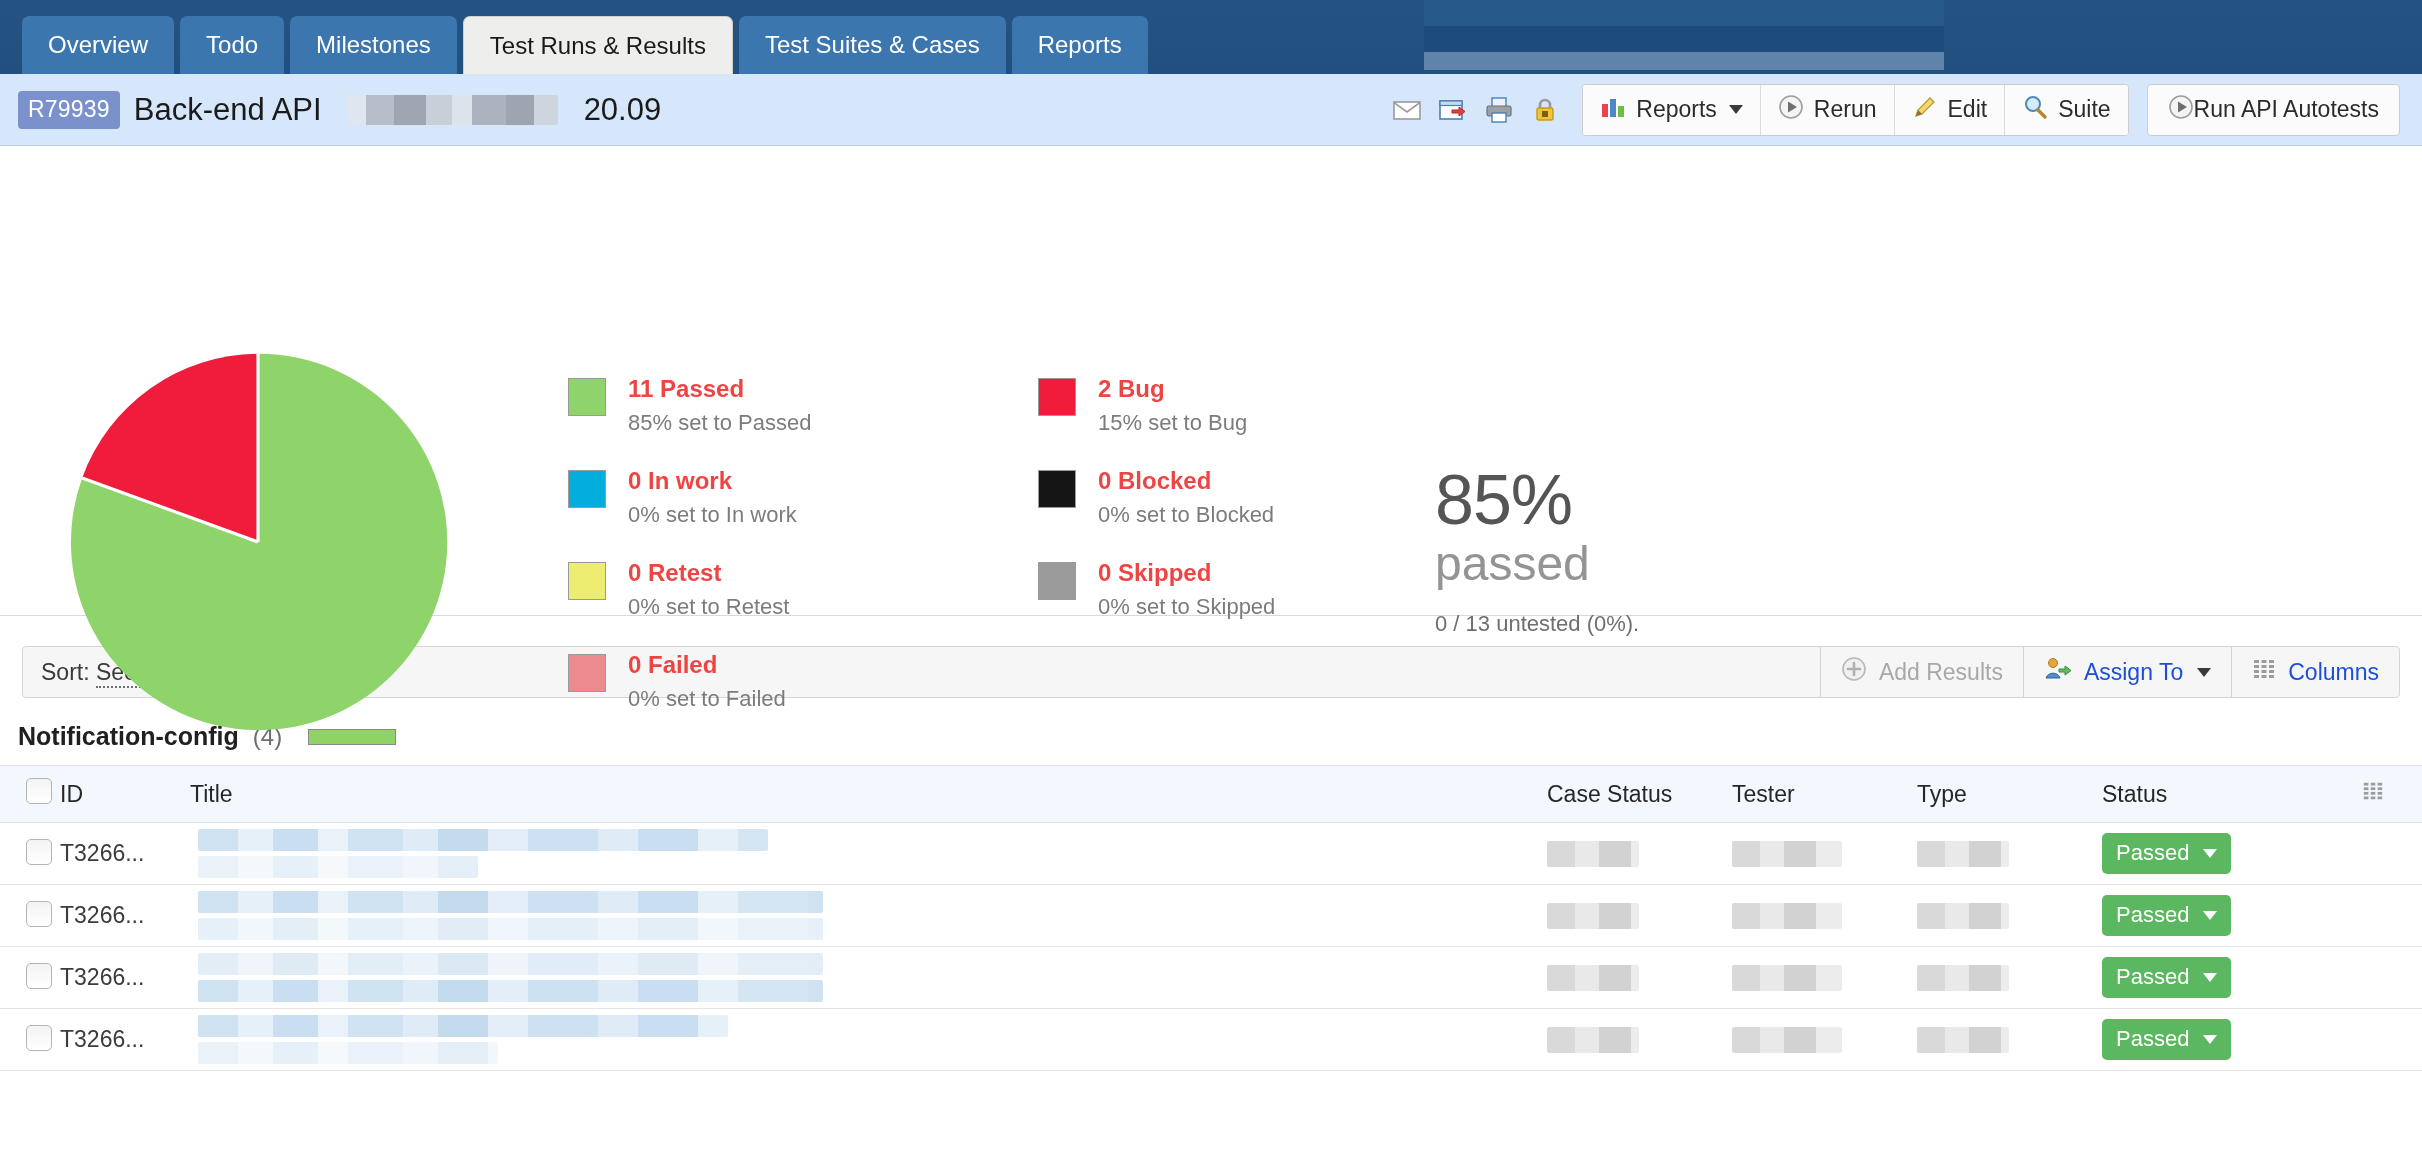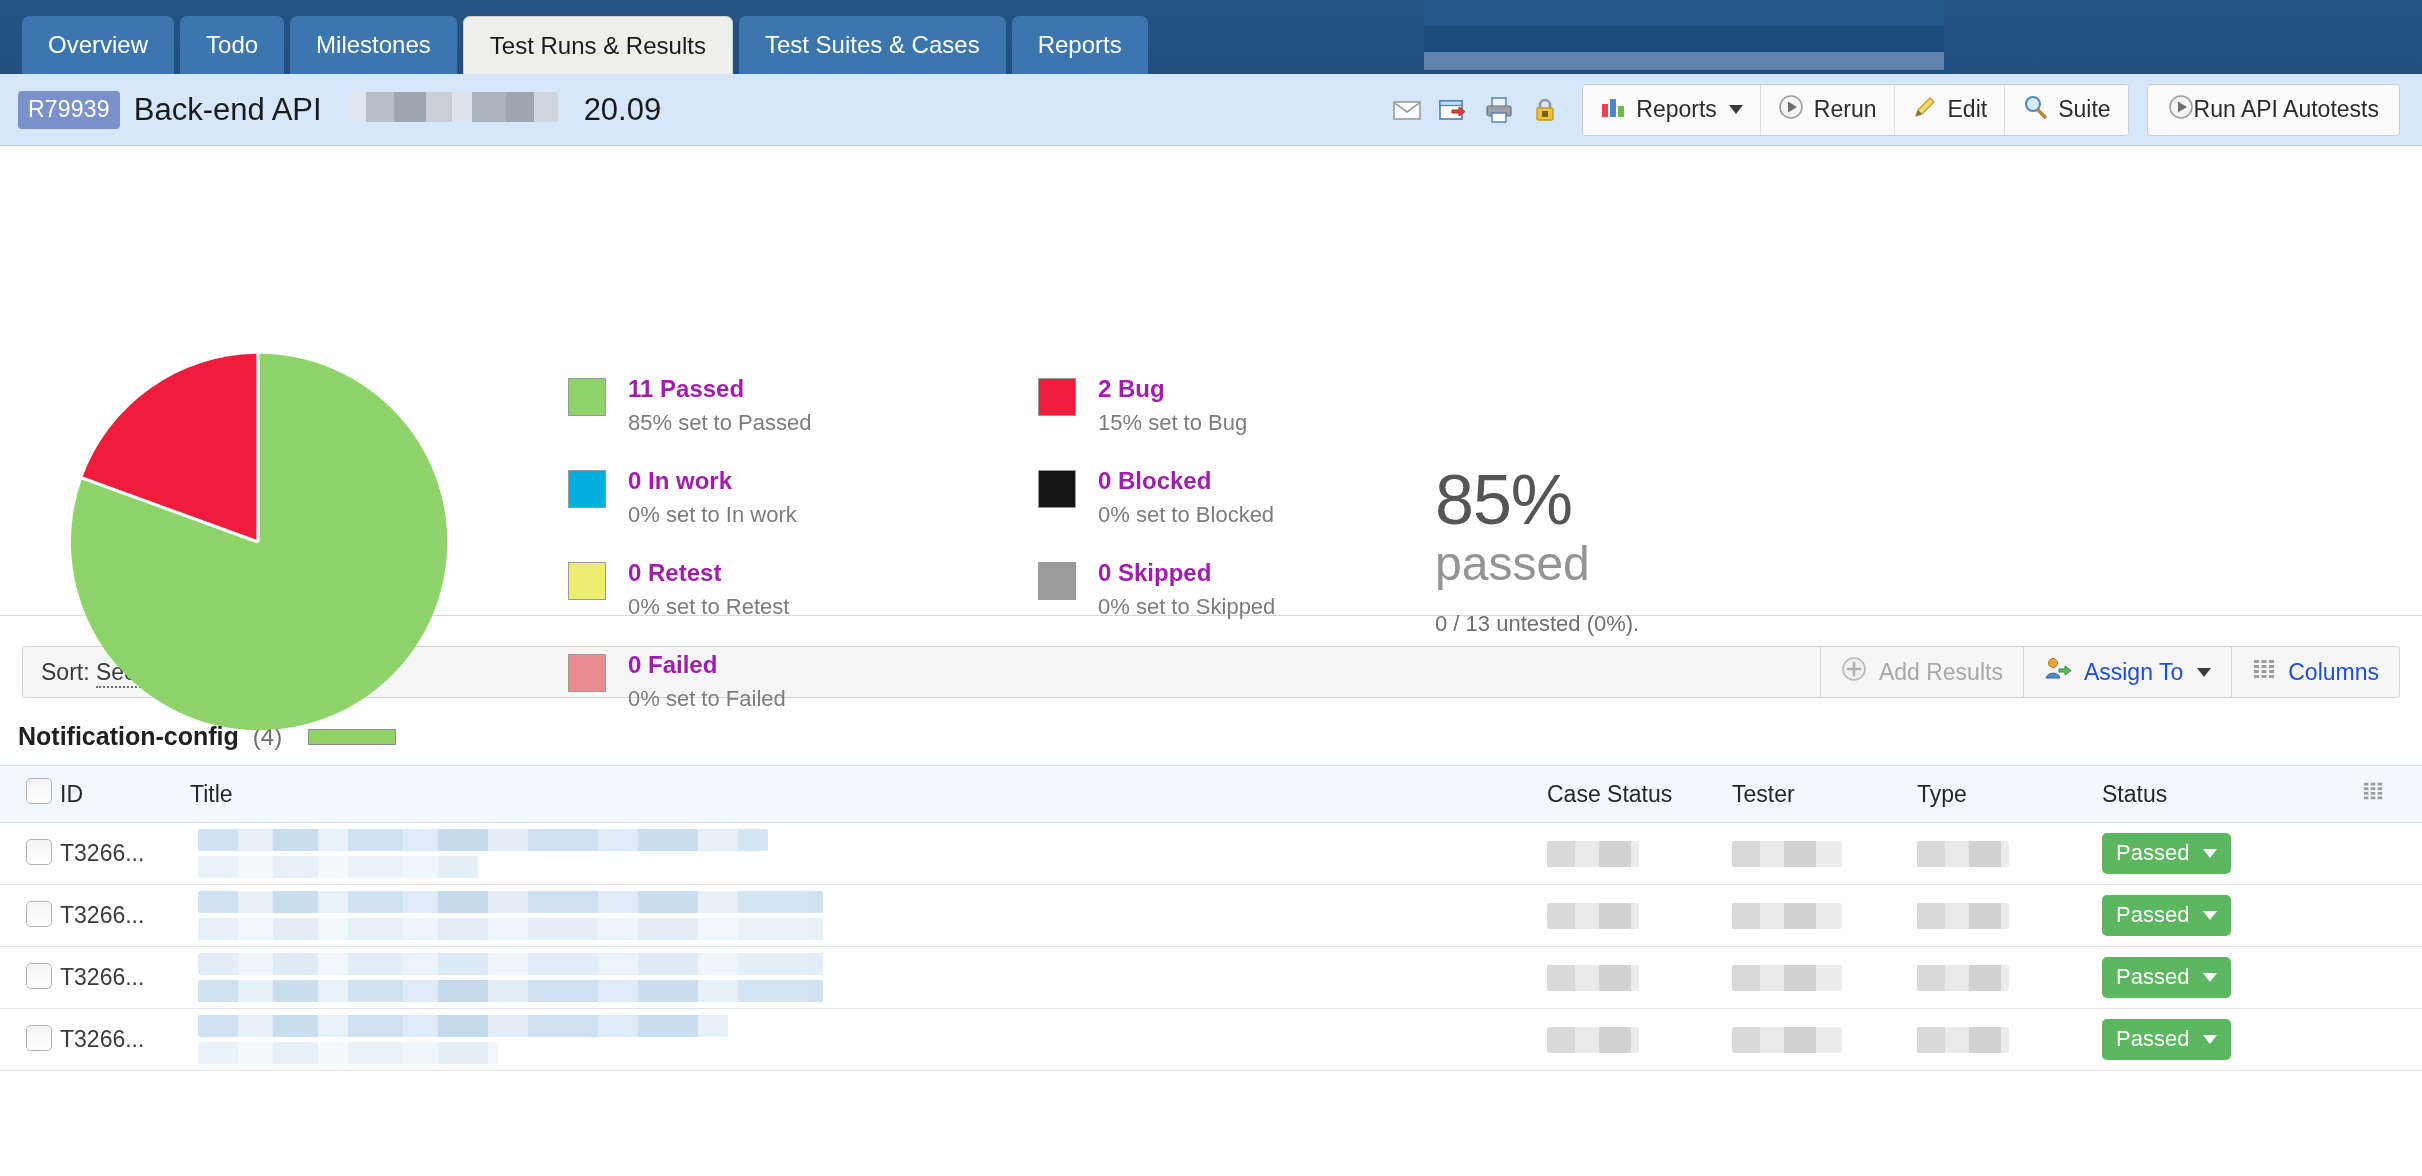--- a/index.html
+++ b/index.html
@@ -77,21 +77,21 @@
     font-size: 23px;
     padding: 5px 10px 6px 10px;
     border-radius: 4px;
     margin-right: 14px;
     letter-spacing: .2px;
   }
   .run-title {
     font-size: 31px;
     color: #1b1b1b;
     display: flex;
-    align-items: flex-start;
+    align-items: center;
     gap: 26px;
     white-space: nowrap;
   }
   .blurtext {
     display: inline-block;
     height: 30px;
     width: 210px;
     background:
       linear-gradient(90deg,
         #dfe6ef 0 18px, #b5bcc6 18px 46px, #9ba3ad 46px 78px,
@@ -162,21 +162,21 @@
     grid-auto-rows: 92px;
     column-gap: 0px;
   }
   .leg-item { display: flex; gap: 22px; align-items: flex-start; }
   .swatch {
     width: 38px; height: 38px;
     border: 1px solid #9a9a9a;
     flex: none;
     margin-top: 4px;
   }
-  .leg-title { font-size: 24px; font-weight: bold; color: #a21caf; line-height: 1.25; }
+  .leg-title { font-size: 24px; font-weight: bold; color: #ef4444; line-height: 1.25; }
   .leg-sub { font-size: 22px; color: #7c7c7c; margin-top: 5px; line-height: 1.25; }
 
   .bigpct { position: absolute; left: 1435px; top: 320px; }
   .bigpct .num { font-size: 70px; color: #555555; line-height: .98; letter-spacing: -1px; }
   .bigpct .word { font-size: 48px; color: #949494; line-height: 1.05; margin-top: 4px; }
   .bigpct .note { font-size: 22px; color: #6f6f6f; margin-top: 20px; line-height: 1.35; max-width: 220px; }
 
   
   .toolbar {
     margin: 30px 22px 0 22px;

